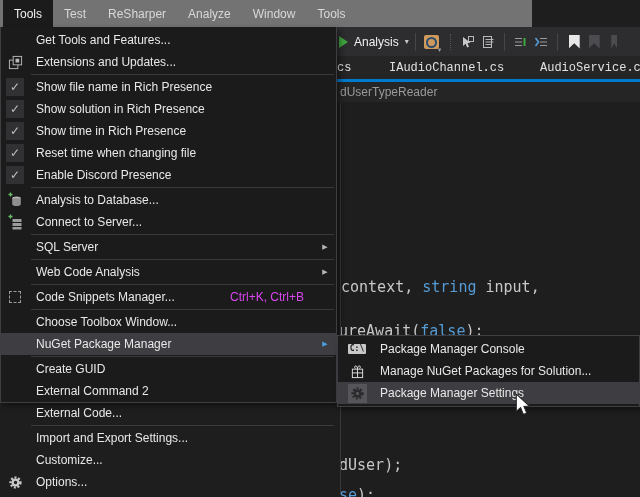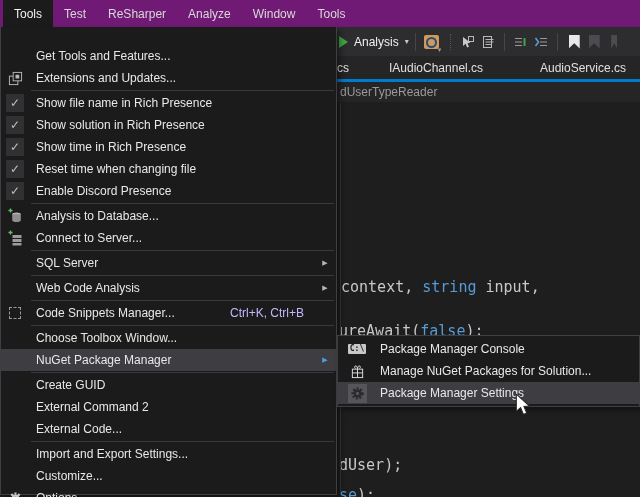--- a/index.html
+++ b/index.html
@@ -5,22 +5,22 @@
   * { box-sizing: border-box; margin: 0; padding: 0; }
   html,body { background:#111; }
   body { font-family: "Liberation Sans", sans-serif; }
   #screen {
     position: relative; width: 640px; height: 497px;
     background: #1e1e1e; overflow: hidden;
     font-size: 12px; color: #e8e8e8;
   }
 
   
-  .menubar { position:absolute; left:0; top:0; width:640px; height:27px;
-    background:#701a75; display:flex; align-items:stretch; z-index:3; }
+  .menubar { position:absolute; left:0; top:0; width:532px; height:27px;
+    background:#737373; display:flex; align-items:stretch; z-index:3; }
   .mb-item { display:flex; align-items:center; padding:0 11px; color:#d8d8d8; cursor:default; }
   .mb-item.open { background:#1b1b1c; color:#f1f1f1; }
 
   .toolbar { position:absolute; left:0; top:27px; width:640px; height:29px;
     background:#2d2d30; display:flex; align-items:center; z-index:1; }
   .tb-sep { width:1px; height:18px; background:#46464a; margin:0 6px; }
   .tb-grip { width:1px; height:16px; border-left:1px dotted #55555a; margin:0 7px; }
   .run-target { display:flex; align-items:center; gap:6px; color:#f1f1f1; }
   .play { width:0; height:0; border-left:9px solid #3fa63f; border-top:6px solid transparent; border-bottom:6px solid transparent; }
   .chev { font-size:8px; color:#c8c8c8; }
@@ -28,42 +28,42 @@
   .find-sq { width:15px; height:14px; background:#cf9a5c; border-radius:2px; position:relative; }
   .find-sq::after { content:""; position:absolute; left:2px; top:2px; width:7px; height:7px;
      border:2px solid #2b4d6f; border-radius:50%; }
   .find-chev { font-size:7px; color:#9a9a9a; align-self:flex-end; margin:0 2px 2px -4px; }
   .bookmark { width:11px; height:14px; background:#e8e8e8;
      clip-path: polygon(0 0,100% 0,100% 100%,50% 62%,0 100%); }
   .bookmark.dim { background:#4c4c50; }
 
   .tabstrip { position:absolute; left:0; top:56px; width:640px; height:24px;
     background:#252526; z-index:1; }
-  .tab { position:absolute; top:0; height:24px; display:flex; align-items:center; color:#e0e0e0; }
+  .tab { position:absolute; top:0; height:24px; display:flex; align-items:center; color:#e0e0e0;font-family:Liberation Mono, monospace; }
   .accentline { position:absolute; left:0; top:79px; width:640px; height:3px; background:#007acc; z-index:1; }
   .crumbbar { position:absolute; left:0; top:82px; width:640px; height:20px;
     background:#252526; display:flex; align-items:center; z-index:1; }
   .crumb { color:#9a9a9a; padding-left:340px; white-space:nowrap; }
 
   
   .editor { position:absolute; left:0; top:102px; width:640px; height:395px; background:#1e1e1e; z-index:0; }
   .codeline { position:absolute; font-family:"DejaVu Sans Mono", monospace; font-size:15px;
     color:#c8c8c8; white-space:pre; z-index:1; }
   .kw { color:#569cd6; }
   .indent-guide { position:absolute; left:340px; top:103px; width:1px; height:390px; background:#3a3a3e; z-index:2; }
 
   
-  .menu { position:absolute; left:0; top:27px; width:337px; height:468px;
+  .menu { position:absolute; left:0; top:27px; width:337px; height:376px;
     background:#1b1b1c; border:1px solid #3f3f43; border-top:none;
-    padding-top:18px; z-index:10; box-shadow:3px 3px 6px rgba(0,0,0,.45); }
+    padding-top:2px; z-index:10; box-shadow:3px 3px 6px rgba(0,0,0,.45); }
   .mi { display:flex; align-items:center; height:22px; padding-right:4px; cursor:default; }
   .mi.hl { background:#3e3e42; }
   .ic { flex:0 0 28px; display:flex; align-items:center; justify-content:center; }
   .lbl { flex:1 1 auto; padding-left:7px; color:#e8e8e8; white-space:nowrap; }
-  .sc  { color:#c4b5fd; padding-right:14px; white-space:nowrap; }
+  .sc  { color:#d946ef; padding-right:14px; white-space:nowrap; }
   .arr { flex:0 0 14px; text-align:center; font-size:7px; color:#b4b4b4; }
   .arr.has::before { content:"▶"; }
   .mi.hl .arr.has::before { color:#4aa0e0; }
   .msep { height:1px; background:#3a3a3e; margin:1px 2px 1px 30px; }
   .chk { width:18px; height:18px; background:#313134; display:flex; align-items:center;
     justify-content:center; color:#bdbdbd; font-size:12px; }
   .chk::before { content:"✓"; }
   .snip { width:12px; height:12px; border:1px dashed #9a9a9a; }
 
   

